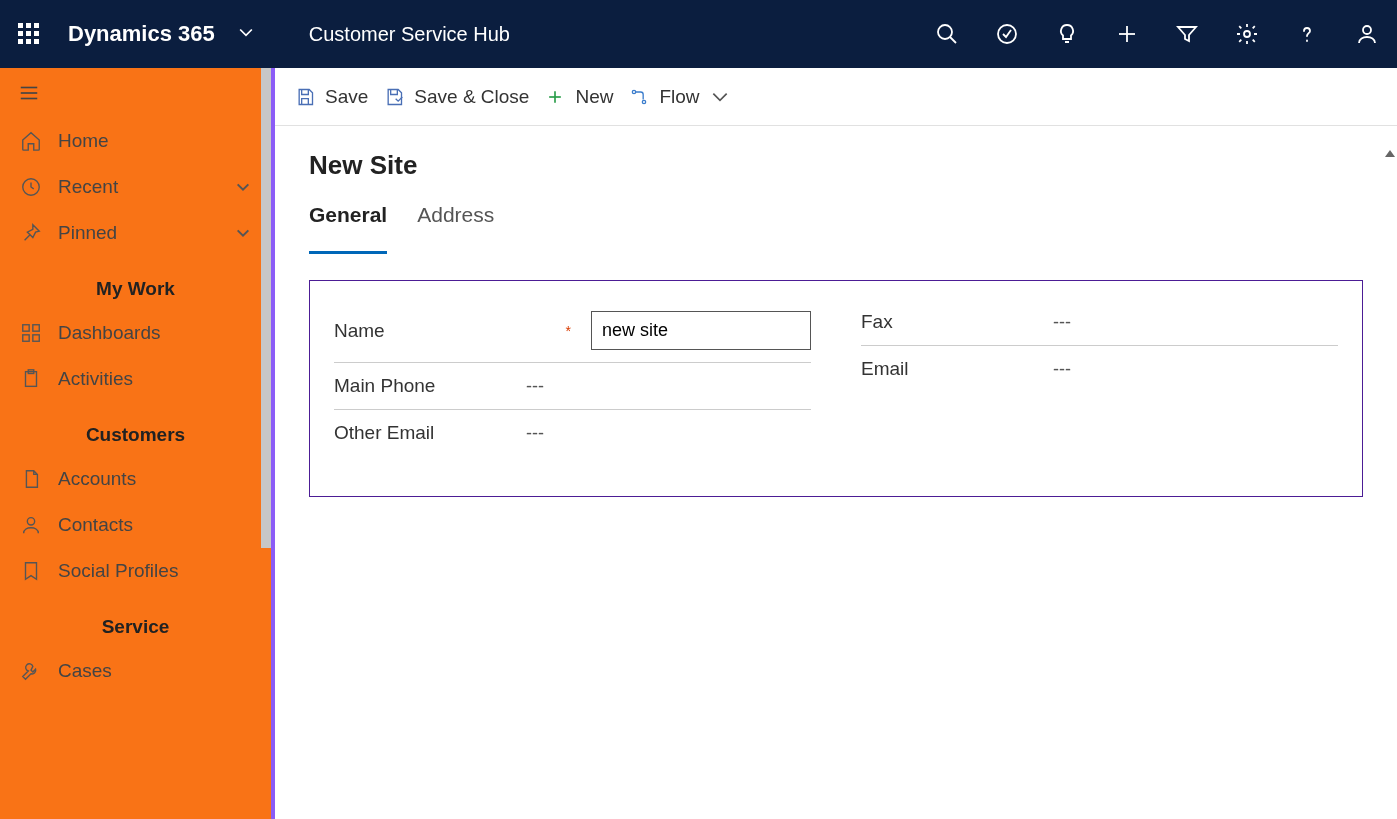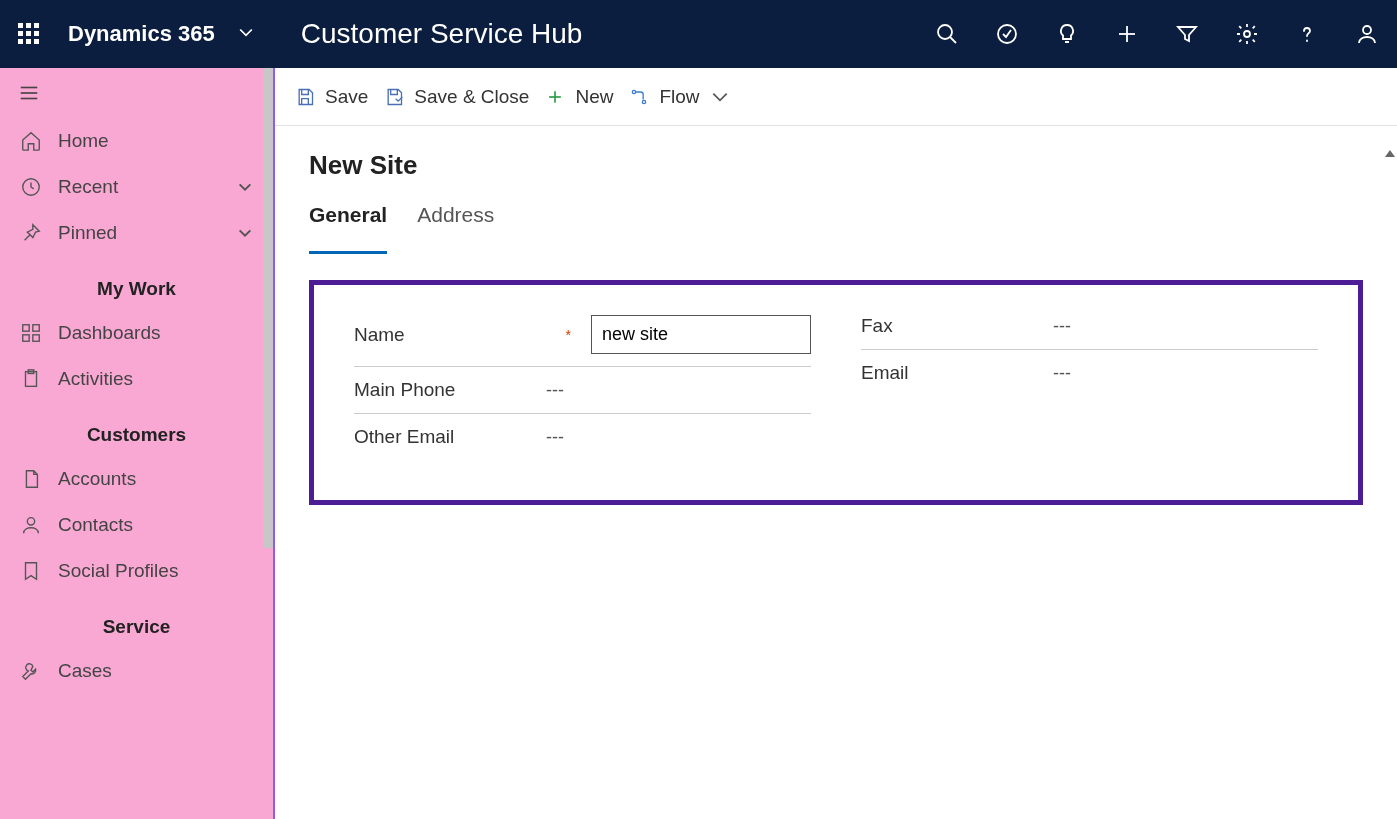--- a/index.html
+++ b/index.html
@@ -45,45 +45,45 @@
     .brand {
       font-size: 22px;
       font-weight: 600;
       margin-left: 10px;
     }
     .brand-chevron {
       font-size: 14px;
       margin-left: 6px;
     }
     .app-name {
-      font-size: 28px;
+      font-size: 20px;
       font-weight: 400;
-      margin-left: 30px;
+      margin-left: 38px;
     }
     .topbar-right {
       margin-left: auto;
       display: flex;
       align-items: center;
       gap: 36px;
     }
     .topbar-right svg {
       width: 24px;
       height: 24px;
       cursor: pointer;
     }
     
     .layout {
       display: flex;
       height: calc(100% - 68px);
     }
     
     .sidebar {
       width: 275px;
-      background: #f9a8d4;
-      border-right: 2px solid #8b5cf6;
+      background: #f97316;
+      border-right: 4px solid #8b5cf6;
       overflow-y: auto;
       position: relative;
     }
     .hamburger {
       height: 50px;
       display: flex;
       align-items: center;
       padding-left: 18px;
       cursor: pointer;
     }
@@ -177,22 +177,22 @@
       padding-bottom: 24px;
       cursor: pointer;
     }
     .tab.active {
       color: #222;
       font-weight: 600;
       border-bottom: 3px solid #0067b8;
     }
     .form-panel {
       margin-top: 26px;
-      border: 5px solid #4c1d95;
-      padding: 18px 40px 40px;
+      border: 1px solid #4c1d95;
+      padding: 18px 24px 40px;
     }
     .form-row {
       display: flex;
       gap: 50px;
     }
     .form-col {
       flex: 1;
     }
     .field {
       display: flex;

